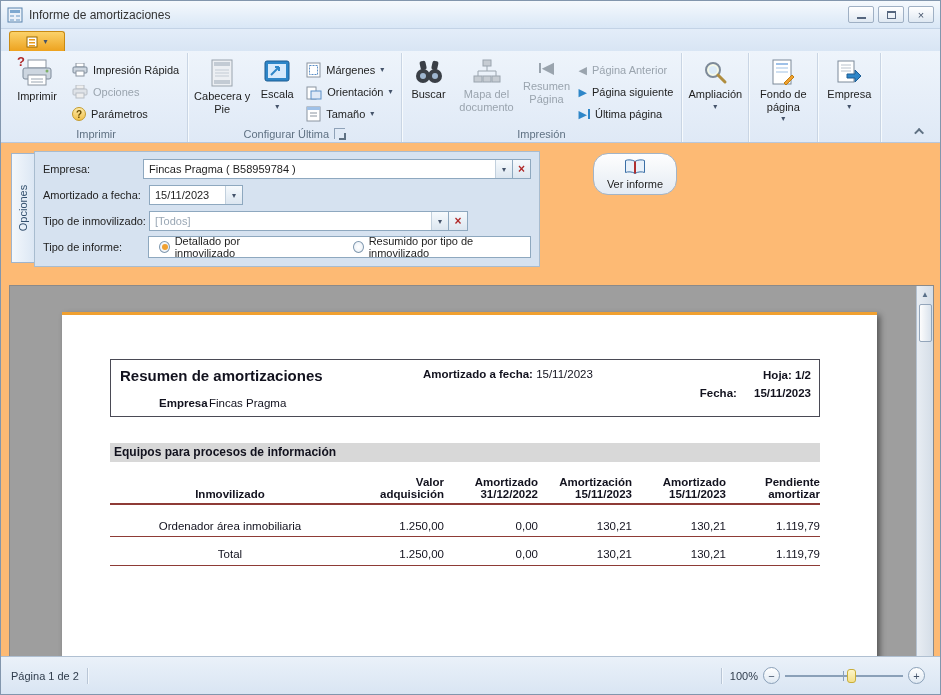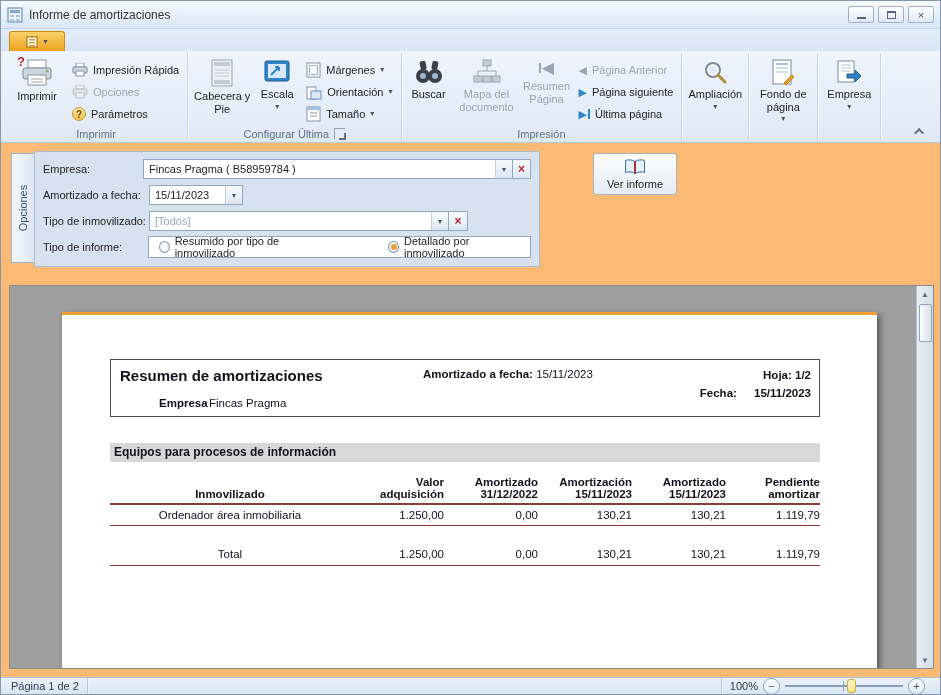--- a/index.html
+++ b/index.html
@@ -74,55 +74,55 @@
     display:flex; align-items:center; justify-content:center;}
   .muted { color:#9aa7b4; }
   .radio-box { display:flex; align-items:center; height:22px; width:388px;
     border:1px solid #8ea8bf; background:#fff; padding:0 10px; gap:62px; font-size:11px;}
   .radio { display:flex; align-items:center; gap:5px;}
   .rdot { width:12px; height:12px; border-radius:50%; border:1px solid #7e97ae;
     background:radial-gradient(#ffffff,#e8eef5); position:relative;}
   .rdot.sel::after { content:""; position:absolute; left:2px; top:2px; width:6px; height:6px;
     border-radius:50%; background:#f0a030;}
   .ver-btn { position:absolute; left:592px; top:152px; width:84px; height:42px;
-    border:1px solid #a3b4c6; border-radius:3px; background:linear-gradient(#fefefe,#e4ebf3);
+    border:1px solid #a3b4c6; border-radius:15px; background:linear-gradient(#fefefe,#e4ebf3);
     display:flex; flex-direction:column; align-items:center; justify-content:center; gap:3px; font-size:11px;}
   
   .preview { position:absolute; left:8px; top:284px; width:925px; height:384px;
     background:#9e9e9e; border:1px solid #8a8a8a; overflow:hidden;}
   .page { position:absolute; left:52px; top:26px; width:815px; height:600px; background:#fff;
     border-top:3px solid #f0a030; box-shadow:3px 3px 6px rgba(0,0,0,.45);
     padding:44px 48px 0 48px; color:#12121e;}
   .rep-headbox { width:710px; height:58px; border:1px solid #4a4a55; position:relative; font-size:11.5px;}
   .rep-title { position:absolute; left:9px; top:7px; font-size:15px; font-weight:bold;}
   .rep-emp { position:absolute; left:9px; bottom:7px; font-weight:bold;padding-left:39px;}
   .rep-emp-val { position:absolute; left:98px; bottom:7px;}
   .rep-center { position:absolute; left:312px; top:8px;}
   .rep-right { position:absolute; right:8px; top:6px; text-align:right; line-height:18px;font-weight:bold;}
   .b { font-weight:bold; }
   .rep-section { margin-top:26px; width:710px; height:19px; background:#d8d8d8;
     font-weight:bold; font-size:12px; padding:2px 4px;}
-  .trow { display:flex; width:710px; font-size:11.5px;}
+  .trow { display:flex; width:710px; font-size:11.5px;margin-top:11px;}
   .thead { align-items:flex-end; border-bottom:2px solid #8e3b36; padding-bottom:3px; margin-top:14px; font-weight:bold;}
   .c0 { width:240px; text-align:center;}
   .cn { width:94px; text-align:right;}
   .pre { white-space:pre-line; }
   .tdata { padding:4px 0; border-bottom:1px solid #8e3b36;}
-  .ttotal { margin-top:18px; padding:4px 0 5px 0; border-bottom:1px solid #8e3b36;}
+  .ttotal { margin-top:7px; padding:4px 0 5px 0; border-bottom:1px solid #8e3b36;}
   
   .vscroll { position:absolute; right:0; top:0; bottom:0; width:17px;
     background:linear-gradient(90deg,#e8edf3,#d4dde7); border-left:1px solid #b5c2d1;
     display:flex; flex-direction:column; align-items:center;}
   .sc-btn { width:15px; height:16px; display:flex; align-items:center; justify-content:center;
     font-size:8px; color:#5a7089;}
   .sc-thumb { width:13px; height:38px; margin-top:2px; border:1px solid #93a5ba; border-radius:2px;
     background:linear-gradient(90deg,#fdfdfd,#d9e2ec);}
   .sc-spacer { flex:1; }
   
-  .statusbar { position:absolute; left:0; right:0; bottom:0; height:17px;
+  .statusbar { position:absolute; left:0; right:0; bottom:0; height:38px;
     background:linear-gradient(#eaf1f9,#d9e5f3); border-top:1px solid #b0c0d2;
     display:flex; align-items:center; padding:0 10px; font-size:11px; color:#2f3c4c;}
   .sep { width:1px; height:16px; background:#b9c6d6; box-shadow:1px 0 0 #f2f7fc; margin:0 8px;}
   .zoom-btn { width:17px; height:17px; border-radius:50%; border:1px solid #8aa0b8;
     background:linear-gradient(#ffffff,#dfe9f3); display:flex; align-items:center; justify-content:center;
     font-size:11px; color:#44536a; margin:0 5px;}
   .zoom-track { position:relative; width:118px; height:16px;}
   .zoom-track::before { content:""; position:absolute; left:0; right:0; top:7px; height:2px; background:#8aa0b8;}
   .zoom-track::after { content:""; position:absolute; left:58px; top:3px; width:1px; height:10px; background:#8aa0b8;}
   .zoom-thumb { position:absolute; left:62px; top:1px; width:9px; height:14px;
@@ -413,26 +413,26 @@
       <div class="combo" style="width:300px">
         <span class="combo-text muted">[Todos]</span>
         <span class="combo-btn">▾</span>
       </div>
       <span class="clear-btn">×</span>
     </div>
     <div class="frow">
       <span class="flabel">Tipo de informe:</span>
       <div class="radio-box">
         <span class="radio">
+          <span class="rdot sel"></span>
+          <span>Detallado por inmovilizado</span>
+        </span>
+        <span class="radio">
           <span class="rdot"></span>
           <span>Resumido por tipo de inmovilizado</span>
-        </span>
-        <span class="radio">
-          <span class="rdot sel"></span>
-          <span>Detallado por inmovilizado</span>
         </span>
       </div>
     </div>
   </div>
 
   <div class="ver-btn">
     <svg width="22" height="16" viewBox="0 0 22 16">
         <path d="M11 2.5 C8.5 0.5, 3.5 0.5, 1.5 1.5 L1.5 13.5 C3.5 12.5, 8.5 12.5, 11 14.5 C13.5 12.5, 18.5 12.5, 20.5 13.5 L20.5 1.5 C18.5 0.5, 13.5 0.5, 11 2.5 Z" fill="#e8f1fa" stroke="#3a6ea5"></path>
         <line x1="11" y1="2.5" x2="11" y2="14.5" stroke="#b03030" stroke-width="2"></line>
       </svg>

